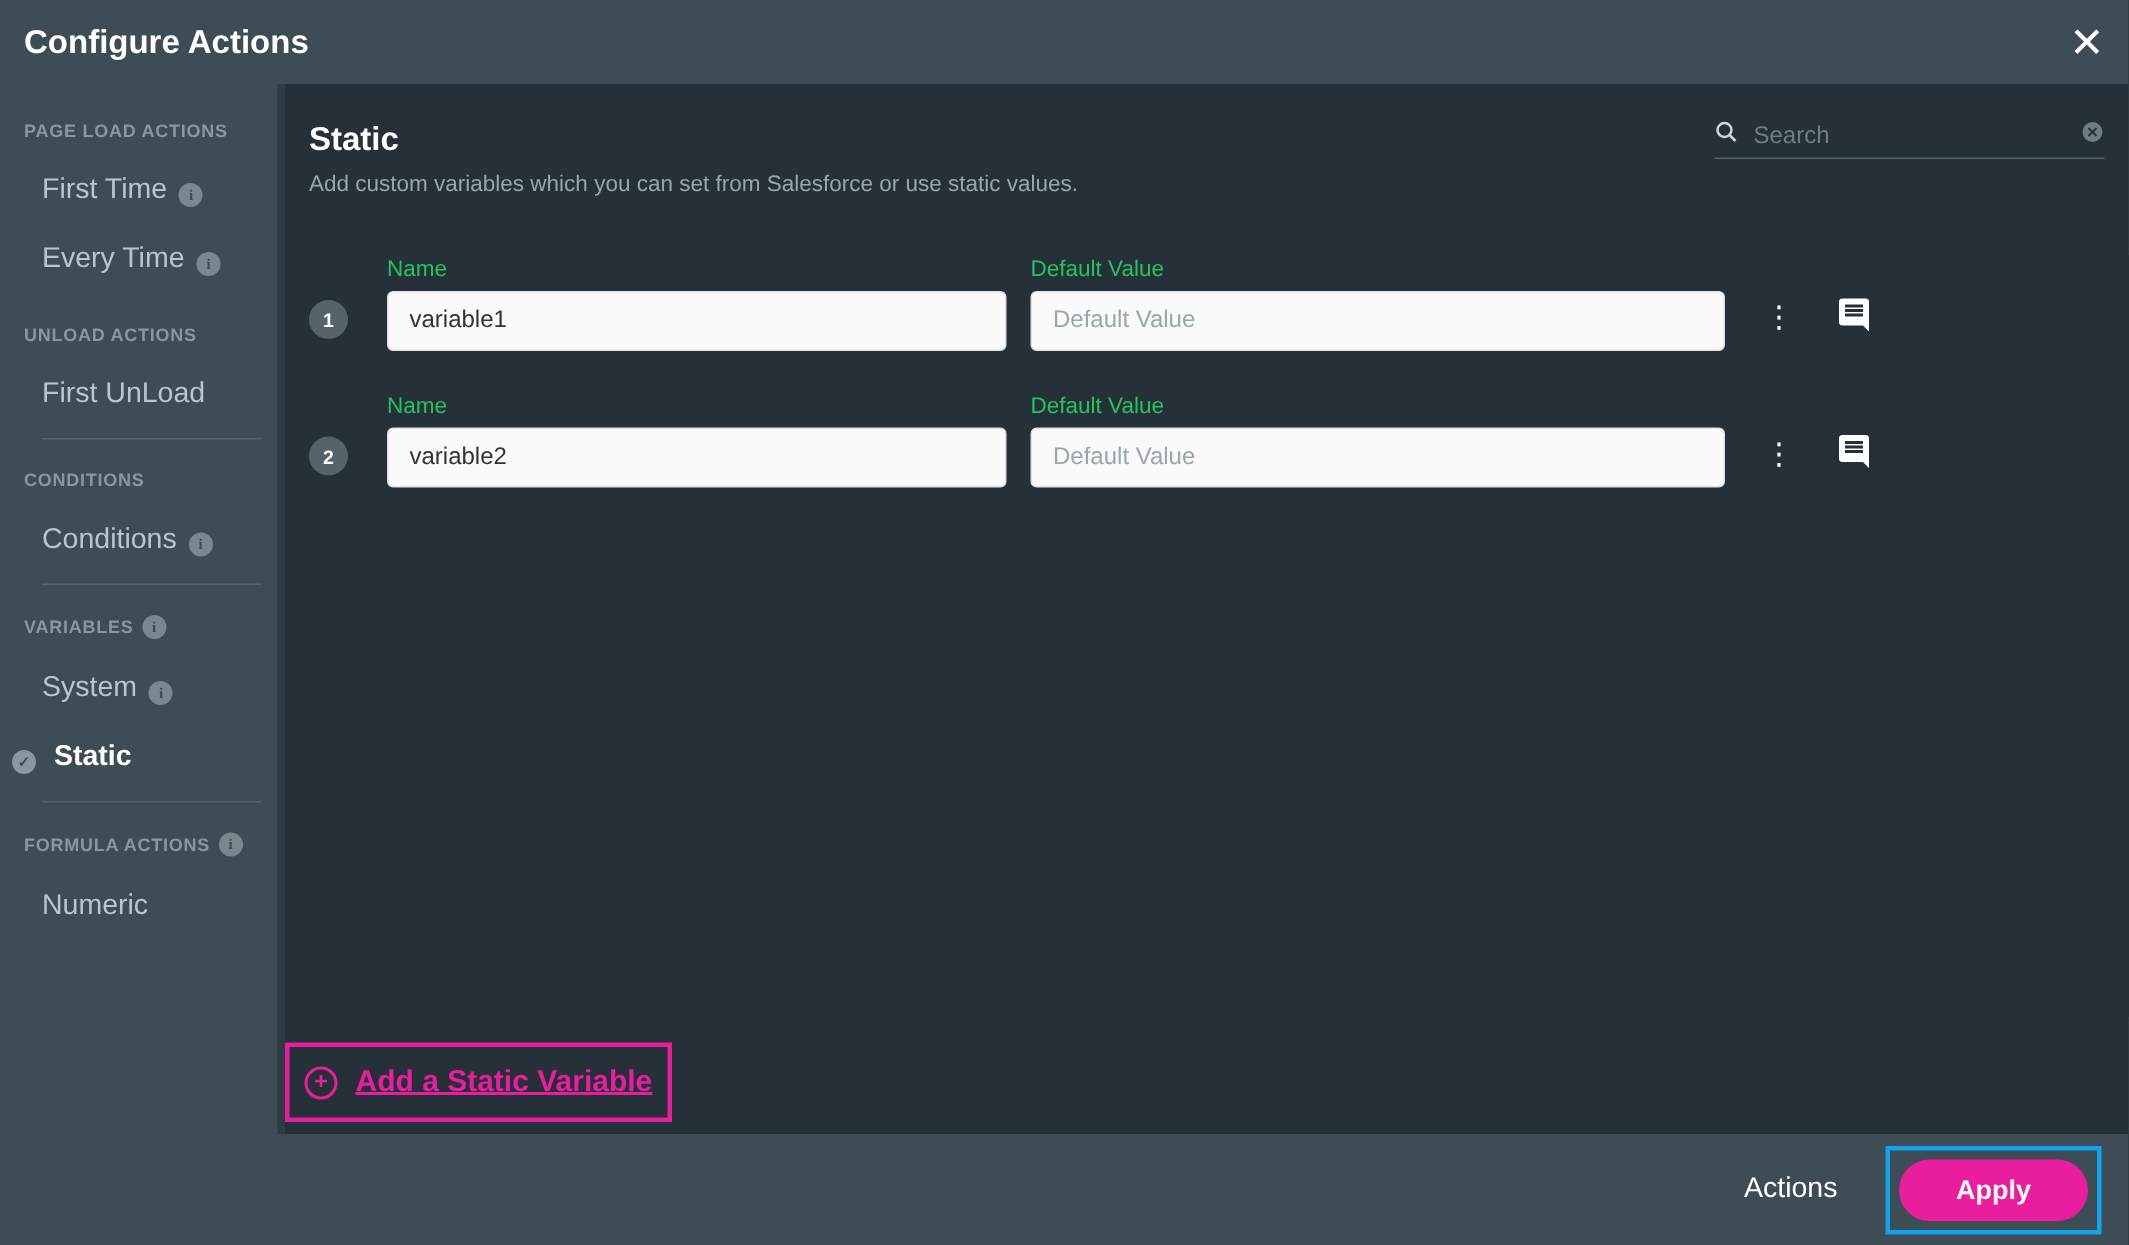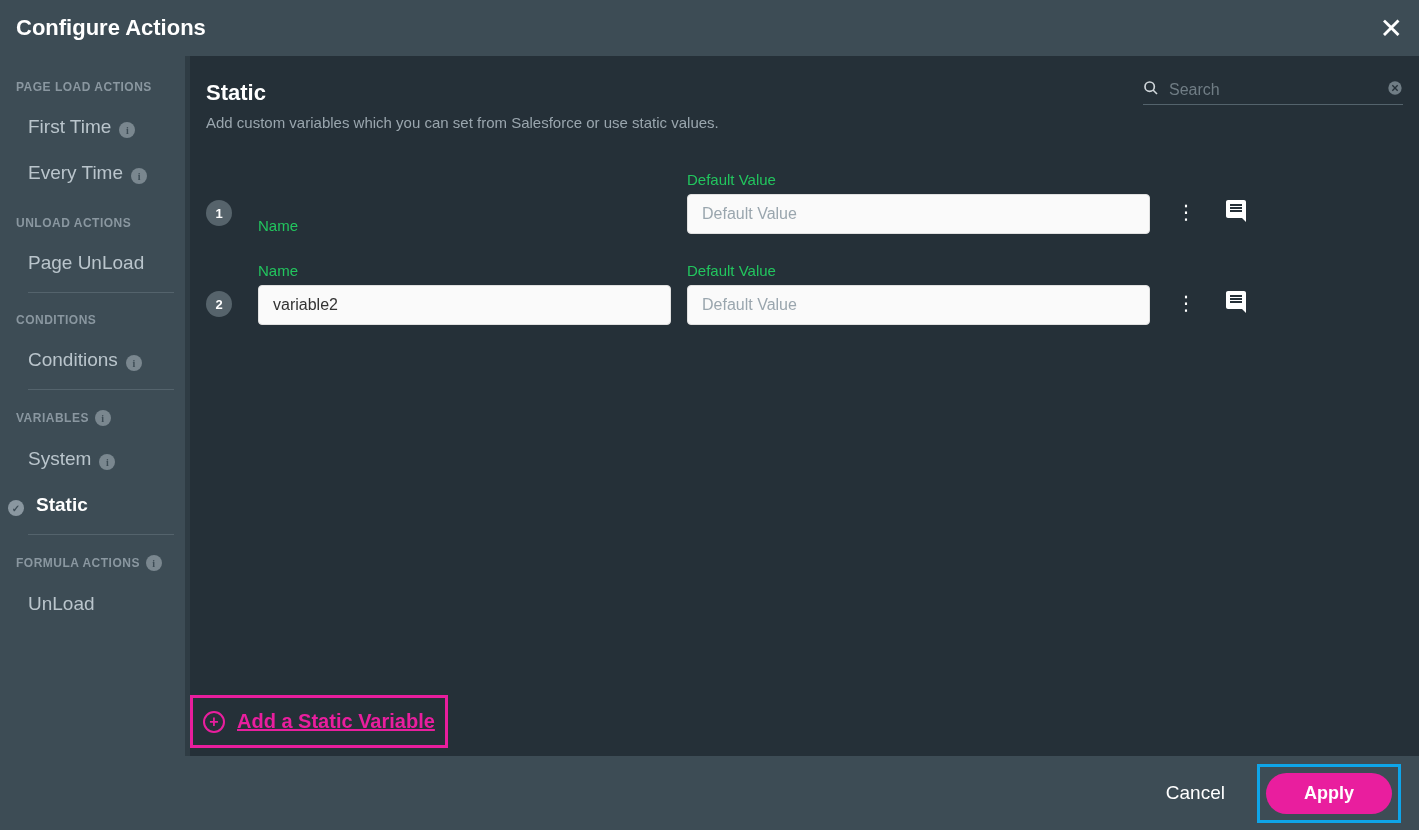--- a/index.html
+++ b/index.html
@@ -75,21 +75,21 @@
     </div>
     <div class="sidebar-item">
       <span>Every Time</span>
       <span class="info-badge">i</span>
     </div>
 
     <div class="sidebar-group">
       <span class="sidebar-group-label">UNLOAD ACTIONS</span>
     </div>
     <div class="sidebar-item">
-      <span>Page UnLoad</span>
+      <span>First UnLoad</span>
     </div>
     <div class="sidebar-divider"></div>
 
     <div class="sidebar-group">
       <span class="sidebar-group-label">CONDITIONS</span>
     </div>
     <div class="sidebar-item">
       <span>Conditions</span>
       <span class="info-badge">i</span>
     </div>
@@ -110,21 +110,21 @@
     </div>
     <div class="sidebar-divider"></div>
 
     <div class="sidebar-group">
       <span class="sidebar-group-label">
         <span>FORMULA ACTIONS</span>
         <span class="info-badge">i</span>
       </span>
     </div>
     <div class="sidebar-item">
-      <span>UnLoad</span>
+      <span>Numeric</span>
     </div>
     <div class="sidebar-scroll-edge"></div>
   </div>
 
   <div class="main">
     <div class="main-top">
       <div>
         <div class="main-title">Static</div>
         <div class="main-subtitle">Add custom variables which you can set from Salesforce or use static values.</div>
       </div>
@@ -143,20 +143,21 @@
             </svg>
         </span>
       </div>
     </div>
 
     <div class="rows">
       <div class="var-row">
         <div class="row-num">1</div>
         <div class="field name">
           <div class="field-label">Name</div>
+          <input class="field-input" value="variable1" style="">
         </div>
         <div class="field value">
           <div class="field-label">Default Value</div>
           <input class="field-input" placeholder="Default Value" style="">
         </div>
         <div class="row-actions">
           <span class="dots-icon">⋮</span>
           <span class="comment-icon">
             <svg width="24" height="24" viewBox="0 0 24 24" fill="currentColor">
                 <path d="M20 2H4c-1.1 0-2 .9-2 2v14c0 1.1.9 2 2 2h14l4 4V4c0-1.1-.9-2-2-2zm-2 12H6v-2h12v2zm0-3H6V9h12v2zm0-3H6V6h12v2z"></path>
@@ -189,17 +190,17 @@
     <div class="add-btn-wrap">
       <div class="add-btn">
         <span class="plus-circle">+</span>
         <span class="add-label">Add a Static Variable</span>
       </div>
     </div>
   </div>
 </div>
 
 <div class="footer">
-  <div class="cancel-btn">Cancel</div>
+  <div class="cancel-btn">Actions</div>
   <div class="apply-wrap">
     <button class="apply-btn">Apply</button>
   </div>
 </div>
 
 </body></html>

